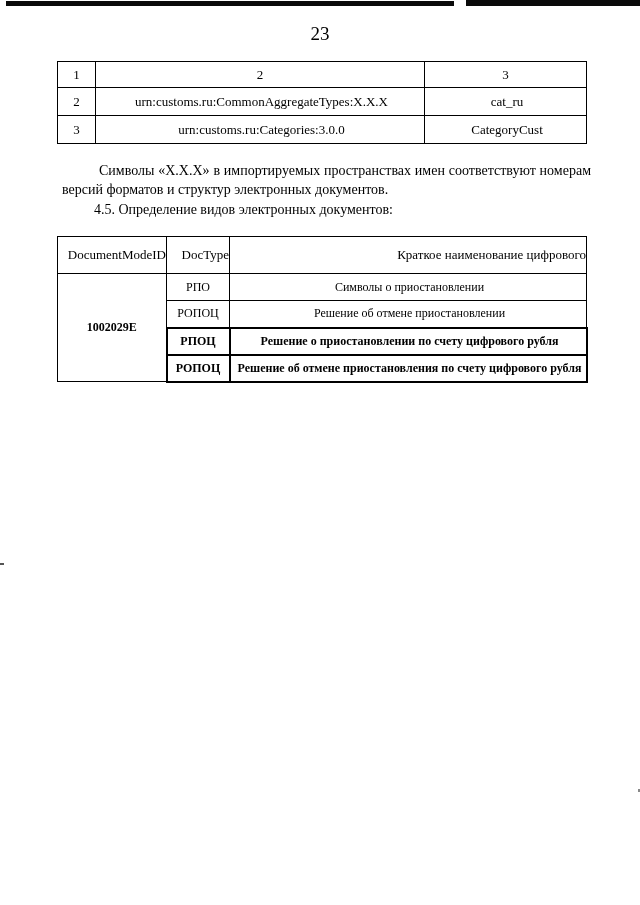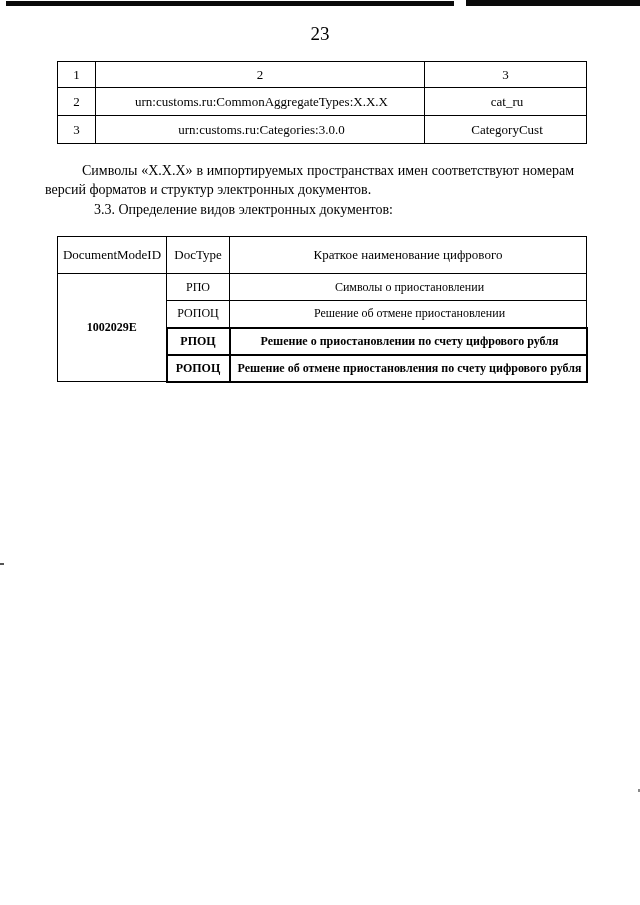--- a/index.html
+++ b/index.html
@@ -29,34 +29,34 @@
   td.lft { text-align: center; padding: 1px 2px 1px 5px; white-space: nowrap; overflow: hidden; }
 
   .t1 { left: 57px; top: 61px; width: 529px; }
   .t1 col.c1 { width: 38px; }
   .t1 col.c2 { width: 329px; }
   .t1 col.c3 { width: 162px; }
   .t1 tr.r1 td { height: 26px; }
   .t1 tr.r2 td, .t1 tr.r3 td { height: 28px; }
 
   .para {
-    position: absolute; left: 45px; top: 161px; width: 529px;
+    position: absolute; left: 62px; top: 161px; width: 529px;
     font-size: 14px; line-height: 19px;
     text-align: justify; text-indent: 37px;
   }
   .heading {
     position: absolute; left: 57px; top: 200px; width: 529px;
     font-size: 14px; line-height: 19px; text-indent: 37px;
   }
 
   .t2 { left: 57px; top: 236px; width: 529px; }
   .t2 col.c1 { width: 109px; }
   .t2 col.c2 { width: 63px; }
   .t2 col.c3 { width: 357px; }
-  .t2 tr.hdr td { height: 37px; text-align: center; }
+  .t2 tr.hdr td { height: 37px; text-align: right; }
   .t2 tr.row td { height: 27px; font-size: 12px; }
   .t2 tr.bold td { font-weight: bold; border-width: 2px; border-radius: 11px; }
   .t2 td.mid { text-align: center; vertical-align: middle; font-size: 13px; font-weight: bold; }
 </style>
 </head>
 <body>
 
 <div class="scan-bar left"></div>
 <div class="scan-bar right"></div>
 <div class="speck l"></div>
@@ -83,21 +83,21 @@
     </tr>
     <tr class="r3">
       <td class="ctr">3</td>
       <td class="lft">urn:customs.ru:Categories:3.0.0</td>
       <td class="lft">CategoryCust</td>
     </tr>
   </tbody>
 </table>
 
 <p class="para">Символы «X.X.X» в импортируемых пространствах имен соответствуют номерам версий форматов и структур электронных документов.</p>
-<p class="heading">3.3. Определение видов электронных документов:</p>
+<p class="heading">4.5. Определение видов электронных документов:</p>
 
 <table class="t2">
   <colgroup>
       <col class="c1">
       <col class="c2">
       <col class="c3">
     </colgroup>
   <tbody>
     <tr class="hdr">
       <td>DocumentModeID</td>

